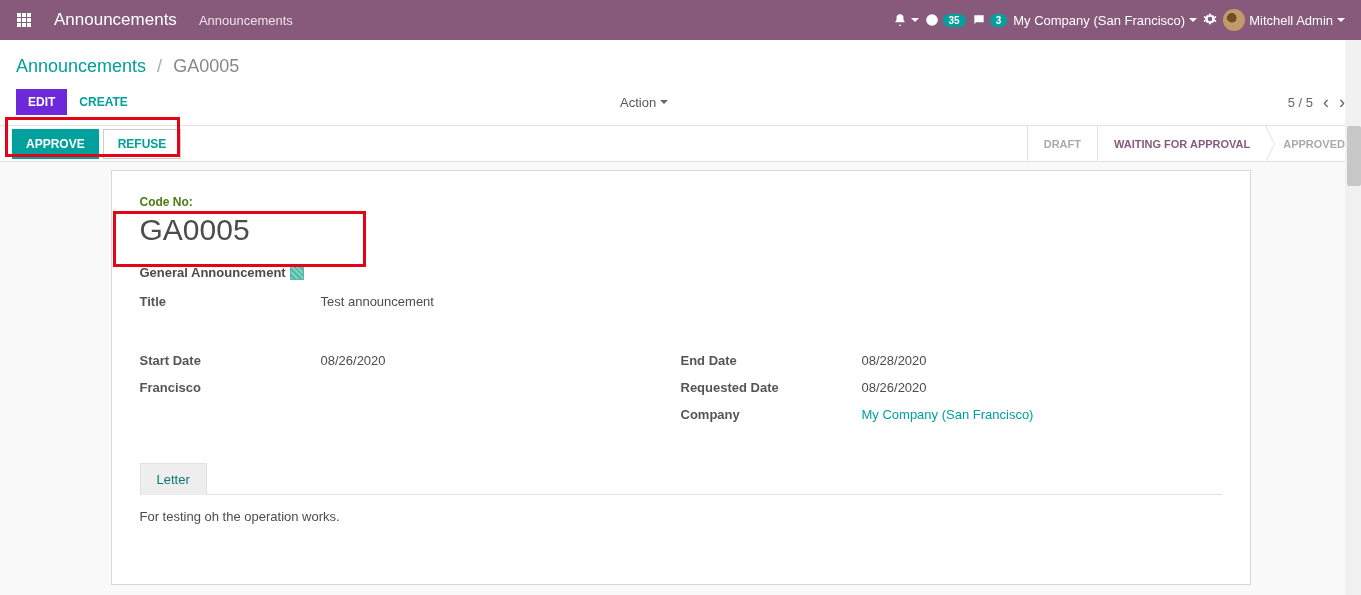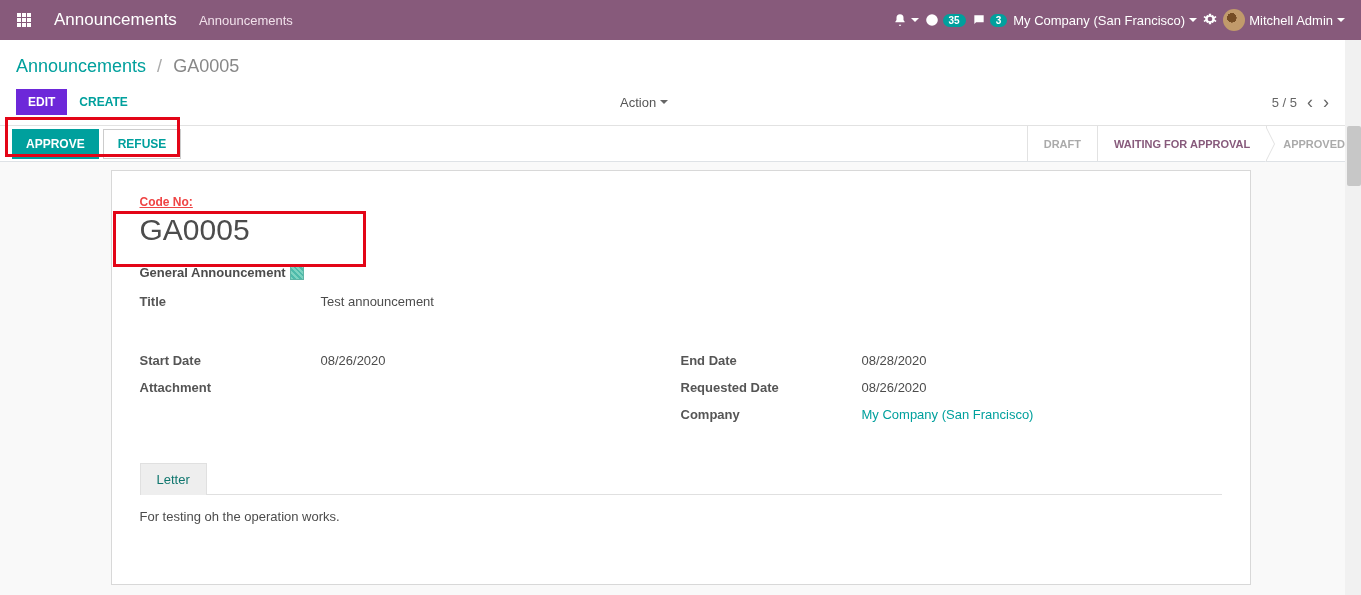--- a/index.html
+++ b/index.html
@@ -34,21 +34,21 @@
   .caret-down { width: 0; height: 0; border-left: 4px solid transparent; border-right: 4px solid transparent; border-top: 4px solid #fff; display: inline-block; }
   .badge-count {
     background: #00a09d; color: #fff; border-radius: 9px; font-size: 10px;
     padding: 1px 6px; font-weight: 600;
   }
   .avatar { width: 22px; height: 22px; border-radius: 50%; background: #c19a6b; display: inline-block; background-image: radial-gradient(circle at 40% 40%, #754c24 25%, #c19a6b 26%);}
 
   
   .breadcrumb-area {
     background: #fff;
-    padding: 16px 32px 0 16px;
+    padding: 16px 16px 0 16px;
   }
   .breadcrumb {
     font-size: 18px; color: #888; margin-bottom: 12px;
   }
   .breadcrumb a { color: #00a09d; text-decoration: none; }
   .breadcrumb-sep { margin: 0 6px; color: #aaa; }
 
   
   .control-bar {
     display: flex; align-items: center; padding-bottom: 10px;
@@ -126,21 +126,21 @@
     display: flex;
     justify-content: center;
   }
   .form-card {
     background: #fff;
     border: 1px solid #d8d8d8;
     width: 1140px;
     margin-top: 8px;
     padding: 24px 28px 60px 28px;
   }
-  .code-label { font-size: 12px; font-weight: 700; color: #ef4444; margin-bottom: 4px; text-decoration: underline; }
+  .code-label { font-size: 12px; font-weight: 700; color: #4d7c0f; margin-bottom: 4px; }
   .code-value { font-size: 30px; font-weight: 500; color: #4c4c4c; margin-bottom: 18px; }
   .general-row { display: flex; align-items: center; gap: 4px; font-size: 13px; font-weight: 700; margin-bottom: 14px; }
   .toggle-check {
     width: 14px; height: 14px;
     background-image: repeating-linear-gradient(45deg,#7dd3c0,#7dd3c0 2px,#4ebaaa 2px,#4ebaaa 4px);
     border: 1px solid #5fb5a5;
     display: inline-block;
   }
 
   .fields-grid {
@@ -298,21 +298,21 @@
       <div class="flabel col-left-label">Title</div>
       <div class="fvalue col-left-value">Test announcement</div>
 
       <div class="spacer-row"></div>
 
       <div class="flabel col-left-label">Start Date</div>
       <div class="fvalue col-left-value">08/26/2020</div>
       <div class="flabel col-right-label">End Date</div>
       <div class="fvalue col-right-value">08/28/2020</div>
 
-      <div class="flabel col-left-label">Attachment</div>
+      <div class="flabel col-left-label">Francisco</div>
       <div class="fvalue col-left-value"></div>
       <div class="flabel col-right-label">Requested Date</div>
       <div class="fvalue col-right-value">08/26/2020</div>
 
       <div class="col-left-label"></div>
         <div class="col-left-value"></div>
       <div class="flabel col-right-label">Company</div>
       <div class="fvalue link col-right-value">My Company (San Francisco)</div>
     </div>
 

